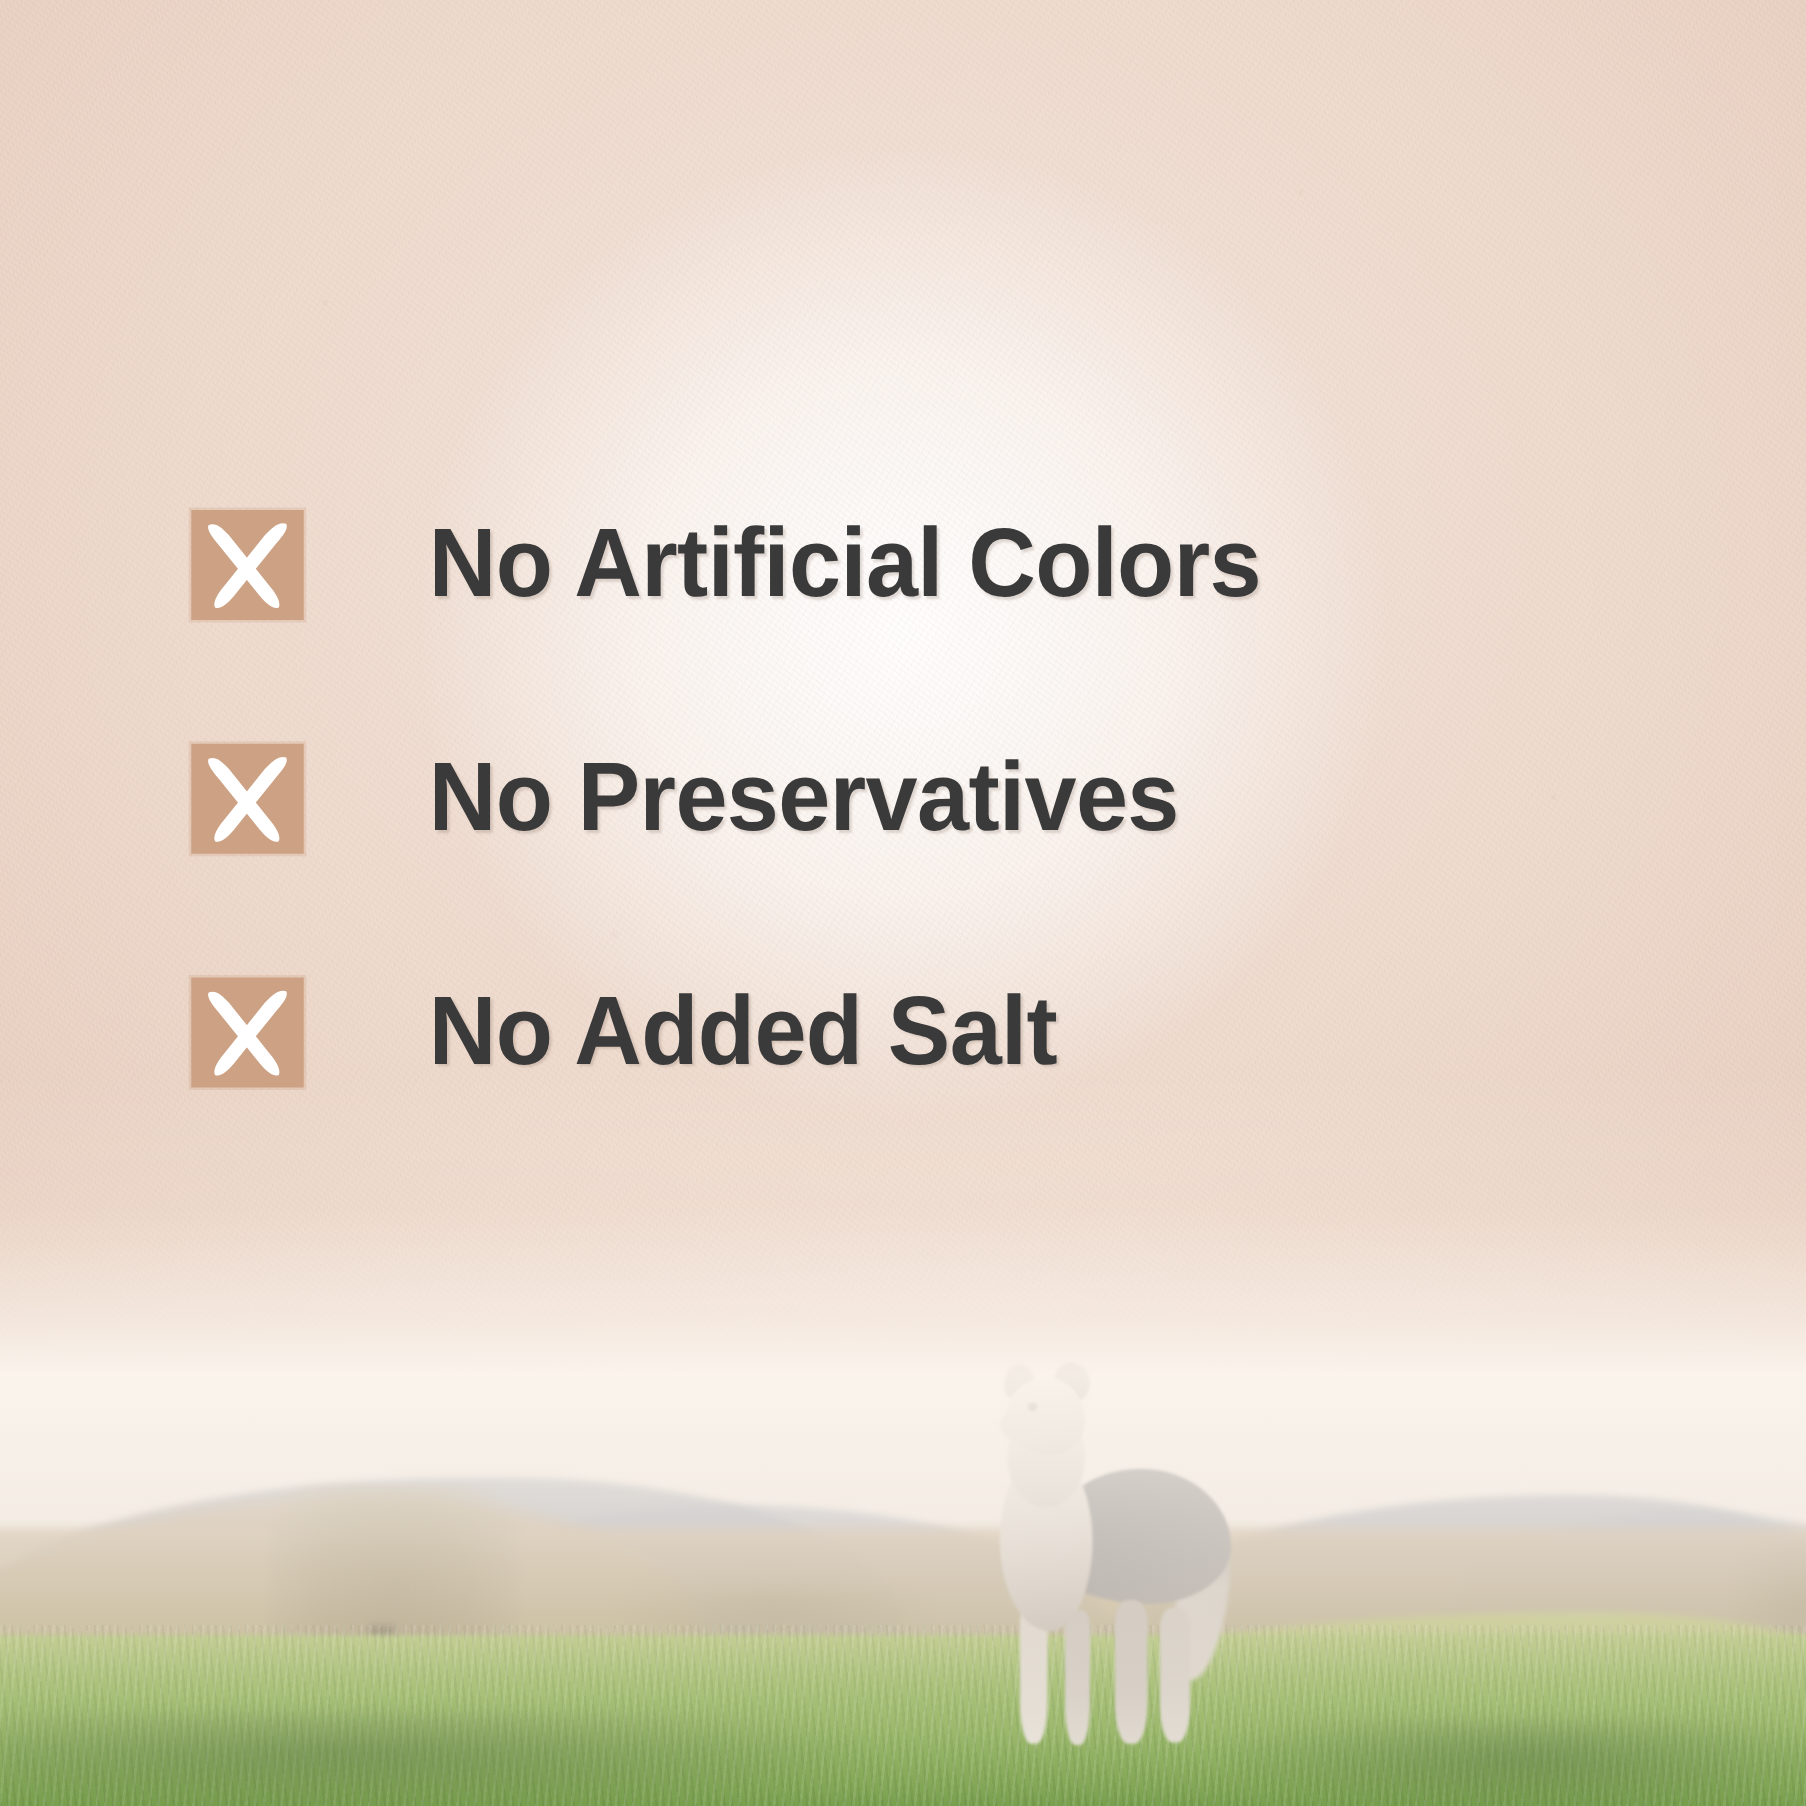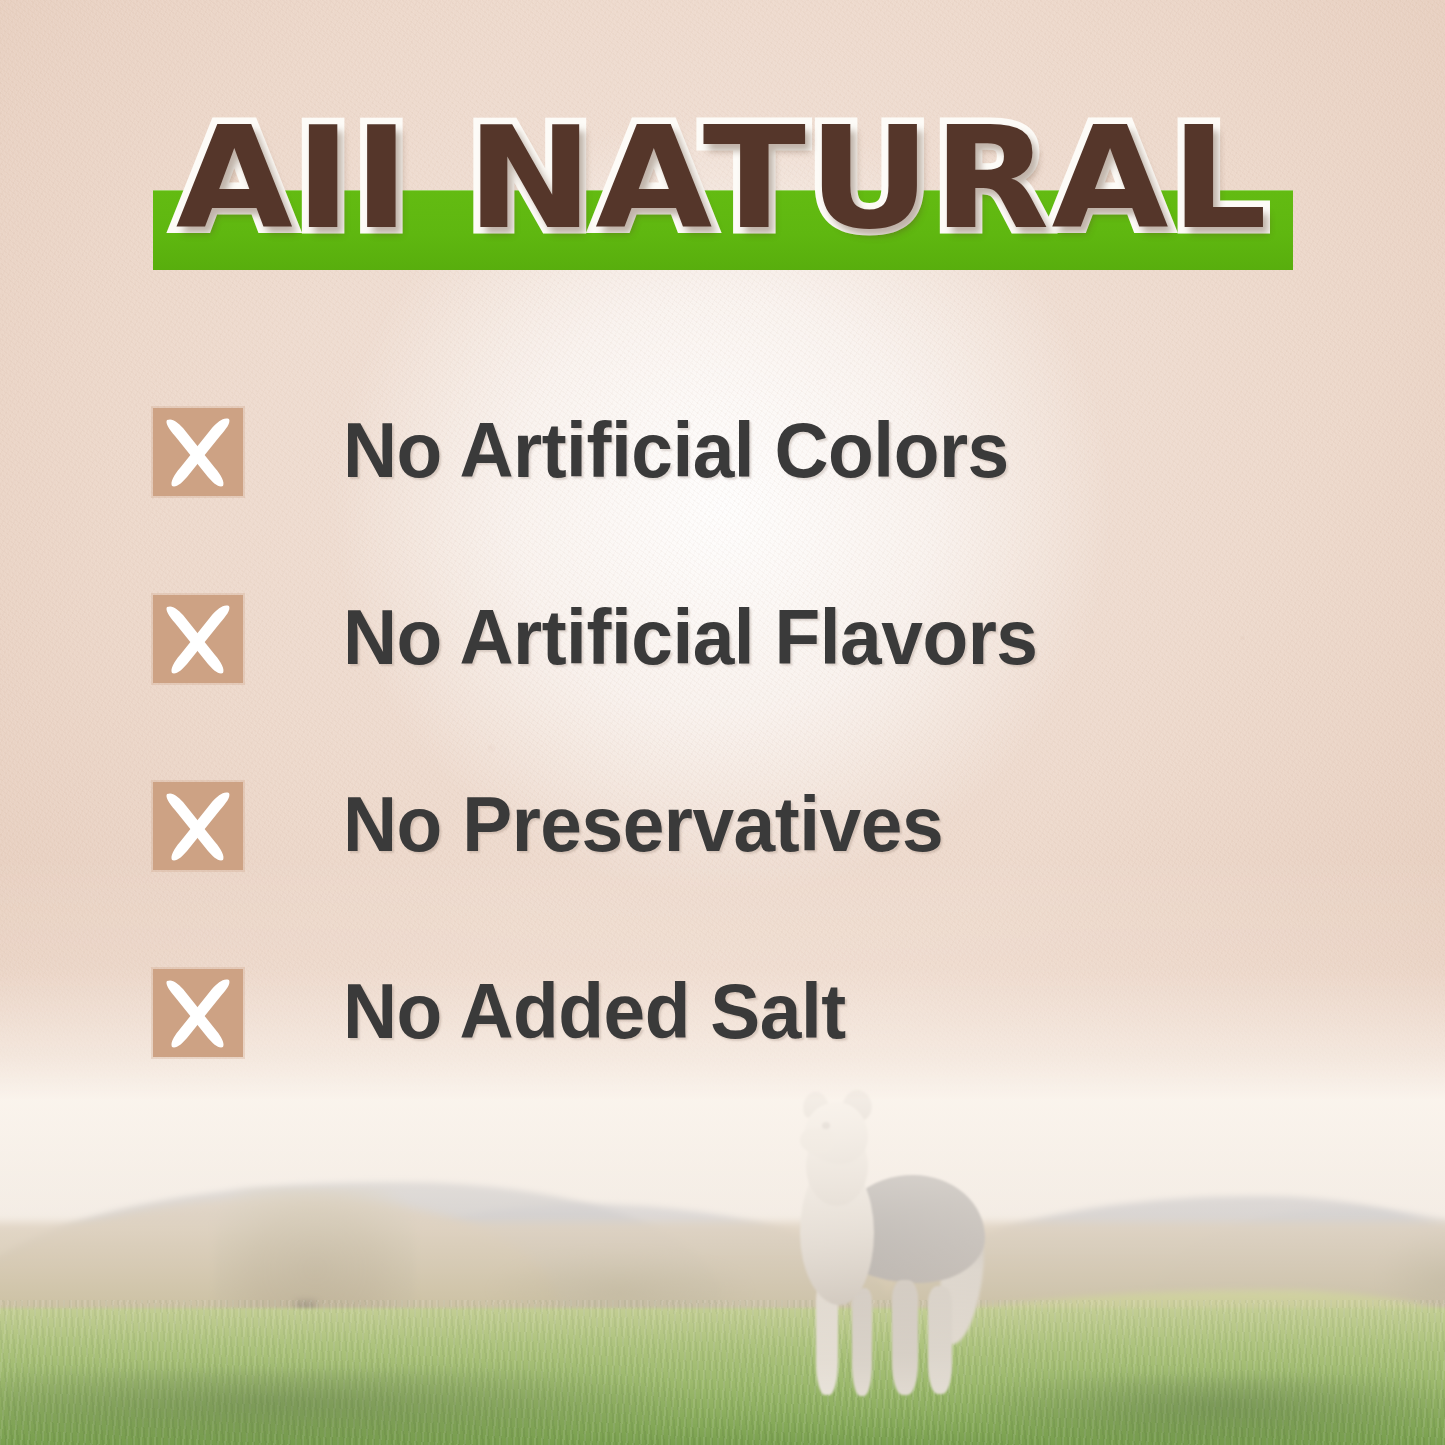--- a/index.html
+++ b/index.html
@@ -471,46 +471,33 @@
 
     <div class="photo-haze"></div>
   </div>
 
   <div class="paper">
     <div class="paper-grain"></div>
   </div>
 
   <div class="content">
 
-    <div class="headline-wrap">
-      <div class="green-banner"></div>
-      <div class="headline">AII NATURAL</div>
-    </div>
 
     <div class="benefits">
 
       <div class="benefit-row">
         <div class="xbox">
           <svg width="90" height="88" viewBox="0 0 90 88" aria-hidden="true">
             <path d="M14 12 C20 10 24 14 30 20 L62 60 C68 67 72 74 70 78 C66 80 60 75 55 69 L22 28 C16 21 12 15 14 12 Z" fill="#ffffff"></path>
             <path d="M76 11 C78 15 73 21 67 28 L34 69 C29 75 23 80 19 78 C17 74 21 67 27 60 L59 20 C65 14 70 9 76 11 Z" fill="#ffffff"></path>
           </svg>
         </div>
         <div class="benefit-label">No Artificial Colors</div>
       </div>
 
-      <div class="benefit-row">
-        <div class="xbox">
-          <svg width="90" height="88" viewBox="0 0 90 88" aria-hidden="true">
-            <path d="M14 12 C20 10 24 14 30 20 L62 60 C68 67 72 74 70 78 C66 80 60 75 55 69 L22 28 C16 21 12 15 14 12 Z" fill="#ffffff"></path>
-            <path d="M76 11 C78 15 73 21 67 28 L34 69 C29 75 23 80 19 78 C17 74 21 67 27 60 L59 20 C65 14 70 9 76 11 Z" fill="#ffffff"></path>
-          </svg>
-        </div>
-        <div class="benefit-label">No Artificial Flavors</div>
-      </div>
 
       <div class="benefit-row">
         <div class="xbox">
           <svg width="90" height="88" viewBox="0 0 90 88" aria-hidden="true">
             <path d="M14 12 C20 10 24 14 30 20 L62 60 C68 67 72 74 70 78 C66 80 60 75 55 69 L22 28 C16 21 12 15 14 12 Z" fill="#ffffff"></path>
             <path d="M76 11 C78 15 73 21 67 28 L34 69 C29 75 23 80 19 78 C17 74 21 67 27 60 L59 20 C65 14 70 9 76 11 Z" fill="#ffffff"></path>
           </svg>
         </div>
         <div class="benefit-label">No Preservatives</div>
       </div>

